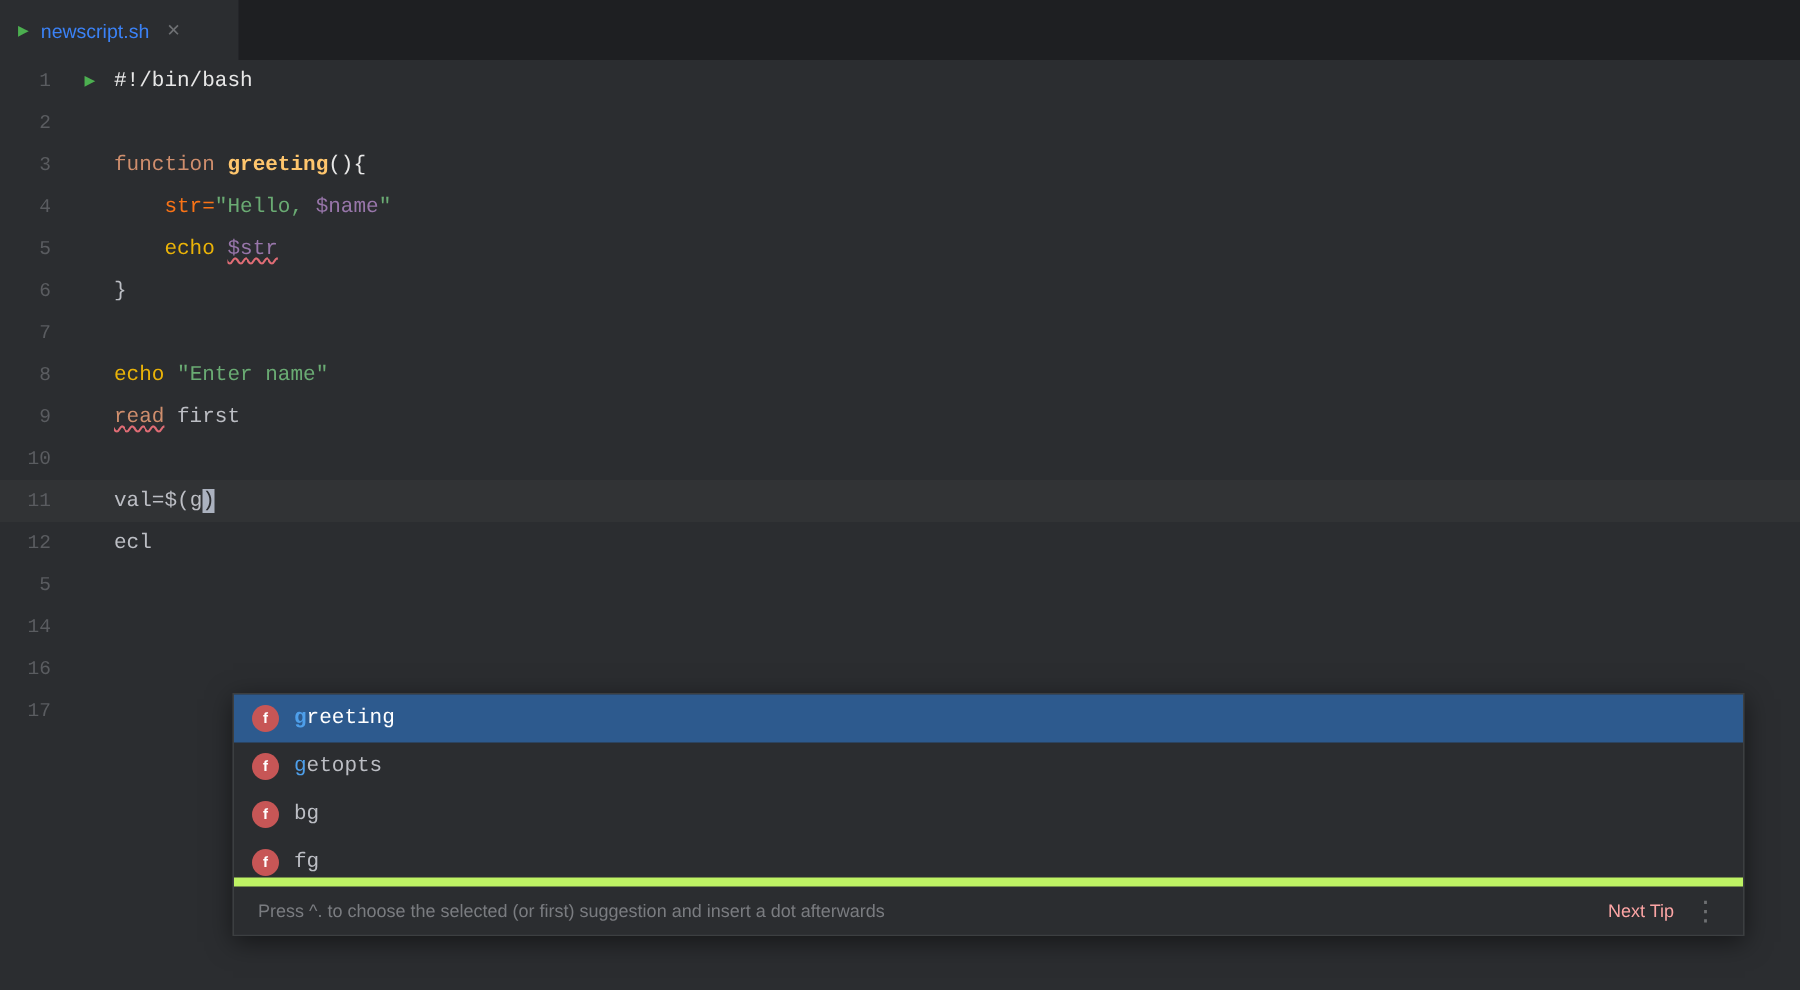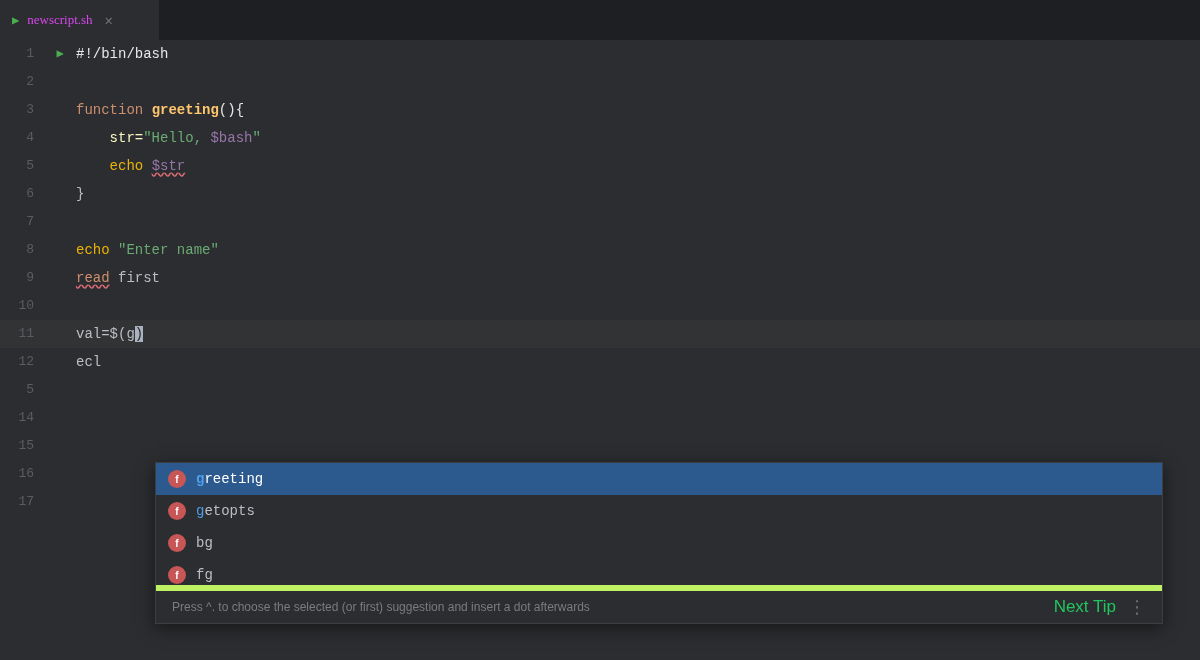--- a/index.html
+++ b/index.html
@@ -27,23 +27,23 @@
       background: #2b2d30;
       border-right: 1px solid #1e1f22;
       gap: 8px;
       min-width: 160px;
     }
     .tab-arrow {
       color: #4caf50;
       font-size: 12px;
     }
     .tab-name {
-      color: #d946ef;
+      color: #3b82f6;
       font-size: 13px;
-      font-family: Liberation Serif, serif;
+      font-family: Liberation Sans, sans-serif;
     }
     .tab-close {
       color: #6e7073;
       font-size: 14px;
       cursor: pointer;
       margin-left: 4px;
     }
 
     
     .editor {
@@ -95,21 +95,21 @@
       flex: 1;
       padding-left: 6px;
       white-space: pre;
     }
 
     
     .kw-shebang { color: #e8e8e8; font-weight: normal; }
     .kw-function { color: #cf8e6d; }
     .fn-name { color: #ffc66d; font-weight: bold; }
     .kw-punctuation { color: #e8e8e8; }
-    .var-assign { color: #fef9c3; }
+    .var-assign { color: #f97316; }
     .str-value { color: #6aab73; }
     .var-ref { color: #9876aa; }
     .kw-echo { color: #eab308; }
     .kw-read { color: #cf8e6d; }
     .plain { color: #bcbec4; }
     .brace { color: #bcbec4; }
     .squiggle-underline {
       text-decoration: underline wavy #e06c75;
       text-underline-offset: 2px;
     }
@@ -192,23 +192,23 @@
       font-size: 12px;
       font-family: sans-serif;
     }
 
     .status-text {
       color: #7a7c80;
       flex: 1;
     }
 
     .next-tip {
-      color: #22c55e;
+      color: #fca5a5;
       cursor: pointer;
-      font-size: 17px;
+      font-size: 12px;
     }
 
     .status-dots {
       color: #6e7073;
       margin-left: 12px;
       font-size: 18px;
       cursor: pointer;
     }
 
     .line-highlight {
@@ -245,21 +245,21 @@
 
     <div class="line">
       <span class="line-number">3</span>
       <span class="line-gutter"></span>
       <span class="line-content"><span class="kw-function">function </span><span class="fn-name">greeting</span><span class="kw-punctuation">(){</span></span>
     </div>
 
     <div class="line">
       <span class="line-number">4</span>
       <span class="line-gutter"></span>
-      <span class="line-content">    <span class="var-assign">str=</span><span class="str-value">"Hello, </span><span class="var-ref">$bash</span><span class="str-value">"</span></span>
+      <span class="line-content">    <span class="var-assign">str=</span><span class="str-value">"Hello, </span><span class="var-ref">$name</span><span class="str-value">"</span></span>
     </div>
 
     <div class="line">
       <span class="line-number">5</span>
       <span class="line-gutter"></span>
       <span class="line-content">    <span class="kw-echo">echo </span><span class="var-ref squiggle-underline">$str</span></span>
     </div>
 
     <div class="line">
       <span class="line-number">6</span>
@@ -303,25 +303,20 @@
       <span class="line-content"><span class="plain">ecl</span></span>
     </div>
 
     <div class="line">
       <span class="line-number">5</span>
       <span class="line-gutter"></span>
       <span class="line-content"></span>
     </div>
     <div class="line">
       <span class="line-number">14</span>
-      <span class="line-gutter"></span>
-      <span class="line-content"></span>
-    </div>
-    <div class="line">
-      <span class="line-number">15</span>
       <span class="line-gutter"></span>
       <span class="line-content"></span>
     </div>
     <div class="line">
       <span class="line-number">16</span>
       <span class="line-gutter"></span>
       <span class="line-content"></span>
     </div>
     <div class="line">
       <span class="line-number">17</span>

